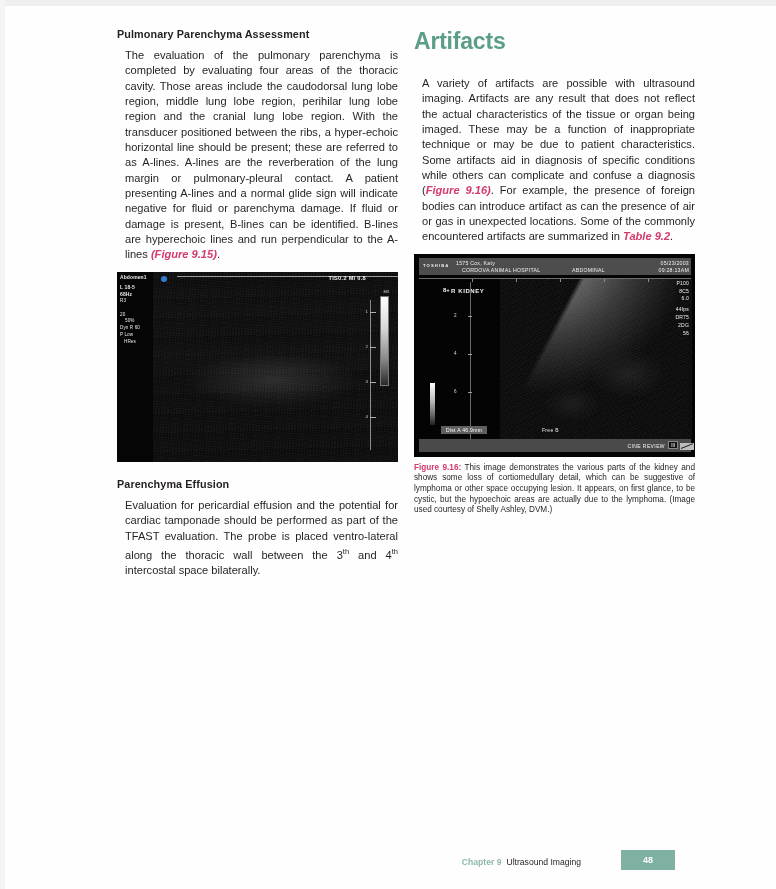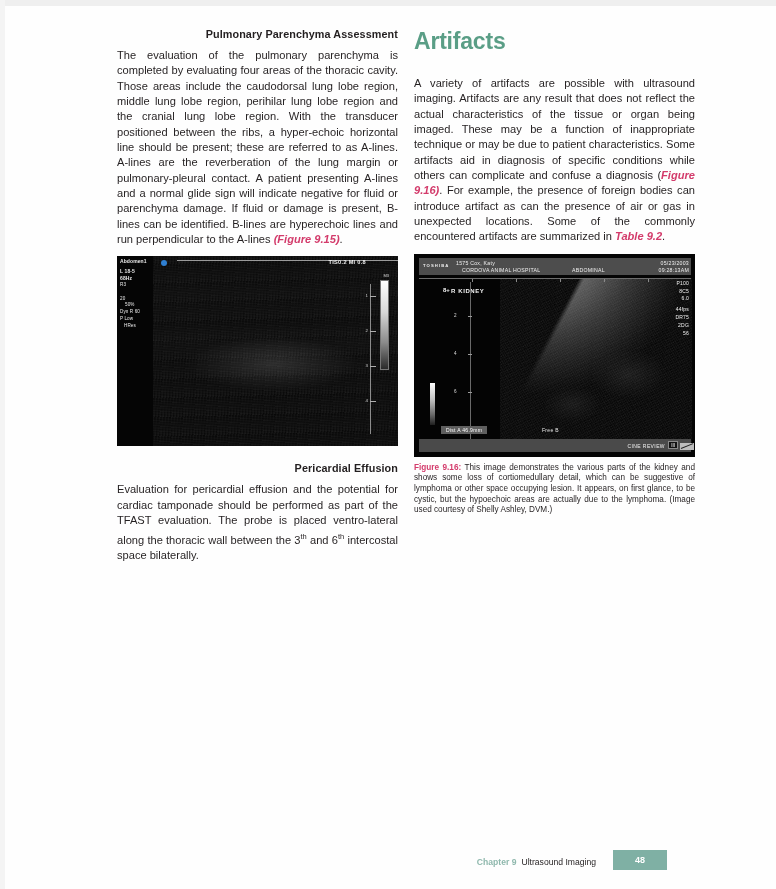--- a/index.html
+++ b/index.html
@@ -45,36 +45,35 @@
   }
   .col-left { margin-right: 16px; }
 
   h2.section-head {
     font-size: 10.8px;
     font-weight: bold;
     color: #231f20;
     margin: 0 0 7px 0;
     letter-spacing: 0.1px;
     line-height: 13px;
-    text-align: right;
   }
   h1.chapter-head {
     font-size: 23px;
     font-weight: bold;
     color: #5a9e86;
     margin: 0 0 22px 0;
     line-height: 26px;
     letter-spacing: -0.2px;
   }
   p.body-text {
     font-size: 11.1px;
     line-height: 15.35px;
     color: #231f20;
     text-align: justify;
-    margin: 0 0 9px 0;
+    margin: 0 0 9px 8px;
     -webkit-hyphens: none;
     hyphens: none;
   }
   .ital-pink {
     color: #d33b6b;
     font-style: italic;
     font-weight: bold;
   }
   sup { font-size: 7.5px; vertical-align: super; }
 
@@ -335,41 +334,41 @@
     position: absolute;
     left: 1px; top: 5px; width: 13px; height: 1px;
     background: #222;
     transform: rotate(-22deg);
     transform-origin: left center;
   }
 
   
   .footer {
     position: absolute;
-    left: 0; bottom: 22px;
+    left: 8px; bottom: 22px;
     width: 680px;
     height: 16px;
   }
   .footer-inner {
     position: absolute;
     right: 81px;
     bottom: 0;
     display: flex;
     align-items: center;
   }
   .footer-chapter {
     color: #8fb8ad;
     font-size: 8.6px;
     font-weight: bold;
     margin-right: 5px;
   }
   .footer-title {
     color: #231f20;
     font-size: 8.6px;
-    margin-right: 3px;
+    margin-right: 26px;
   }
   .footer-pagebox {
     position: absolute;
     right: 13px; bottom: -3px;
     width: 54px; height: 20px;
     background: #7fb0a4;
     color: #ffffff;
     font-size: 9px;
     font-weight: bold;
     display: flex;
@@ -422,23 +421,23 @@
           <div class="us1-tick" style="top:110px;"></div>
           <div class="us1-tick" style="top:145px;"></div>
           <span class="us1-tick-lbl" style="top:37px;">1</span>
           <span class="us1-tick-lbl" style="top:72px;">2</span>
           <span class="us1-tick-lbl" style="top:107px;">3</span>
           <span class="us1-tick-lbl" style="top:142px;">4</span>
         </div>
 
       </figure>
 
-      <h2 class="section-head" style="margin-top:16px;">Pericardial Effusion</h2>
-
-      <p class="body-text"><span>Evaluation for pericardial effusion and the potential for cardiac tamponade should be performed as part of the TFAST evaluation.  The probe is placed ventro-lateral along the thoracic wall between the 3</span><sup>th</sup><span> and 6</span><sup>th</sup><span> intercostal space bilaterally.</span></p>
+      <h2 class="section-head" style="margin-top:16px;">Parenchyma Effusion</h2>
+
+      <p class="body-text"><span>Evaluation for pericardial effusion and the potential for cardiac tamponade should be performed as part of the TFAST evaluation.  The probe is placed ventro-lateral along the thoracic wall between the 3</span><sup>th</sup><span> and 4</span><sup>th</sup><span> intercostal space bilaterally.</span></p>
     </div>
 
     <div class="col">
 
       <h1 class="chapter-head">Artifacts</h1>
 
       <p class="body-text"><span>A variety of artifacts are possible with ultrasound imaging. Artifacts are any result that does not reflect the actual characteristics of the tissue or organ being imaged. These may be a function of inappropriate technique or may be due to patient characteristics. Some artifacts aid in diagnosis of specific conditions while others can complicate and confuse a diagnosis (</span><span class="ital-pink">Figure 9.16)</span><span>. For example, the presence of foreign bodies can introduce artifact as can the presence of air or gas in unexpected locations. Some of the commonly encountered artifacts are summarized in </span><span class="ital-pink">Table 9.2</span><span>.</span></p>
 
       <figure class="figure" style="margin-top:2px;">
         <div class="us2">

